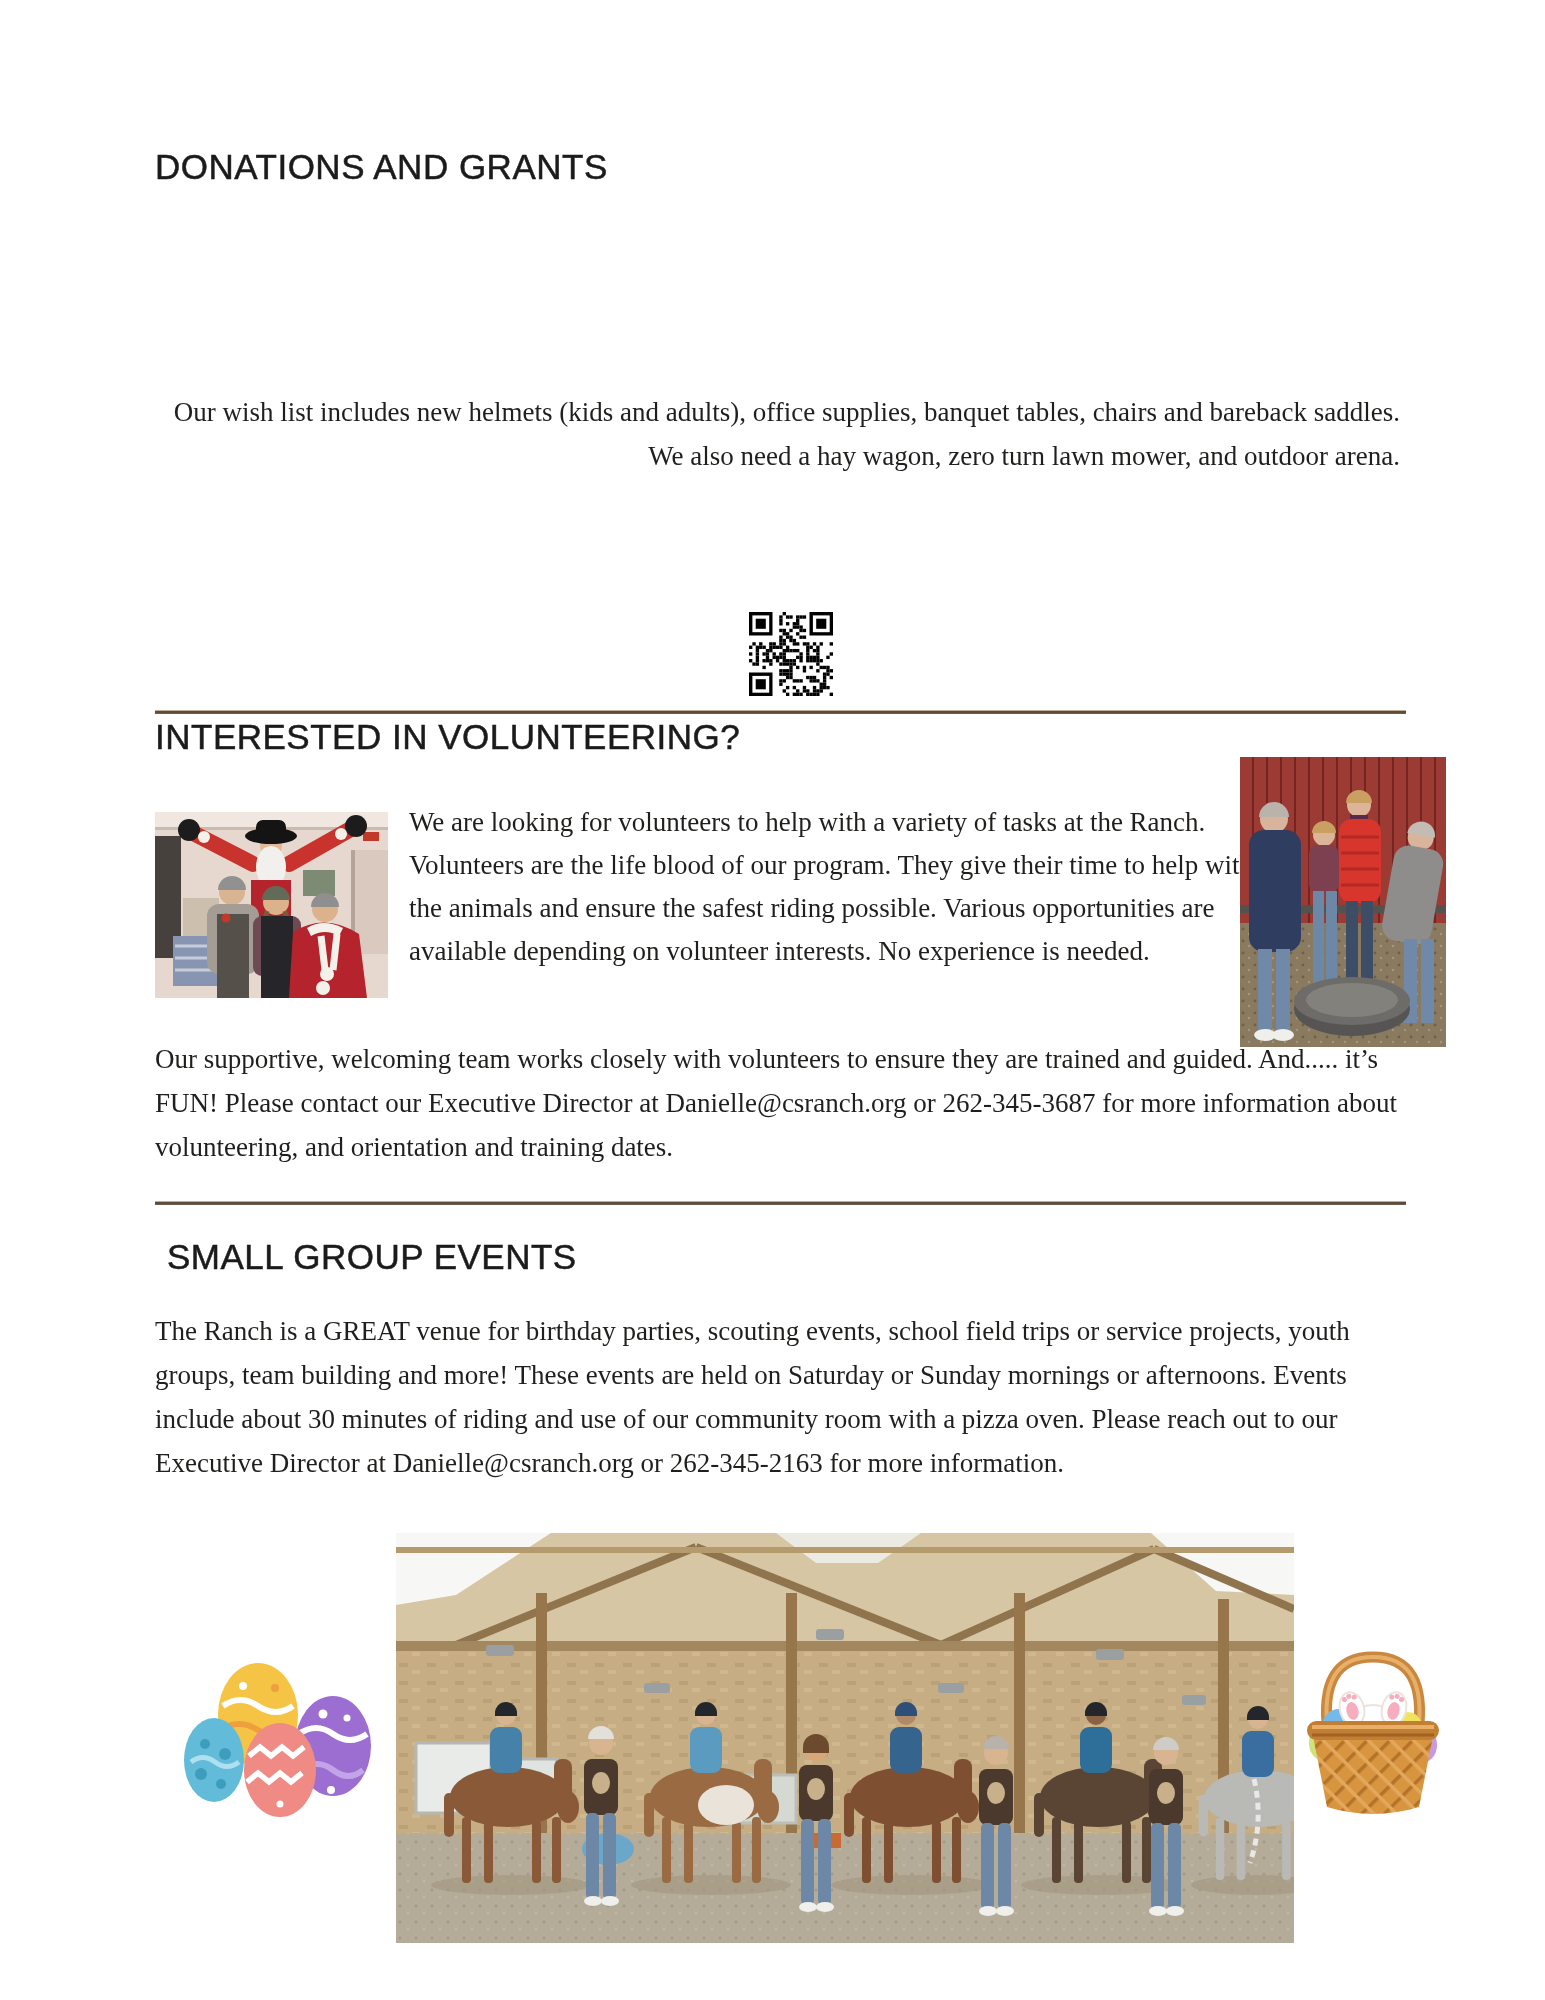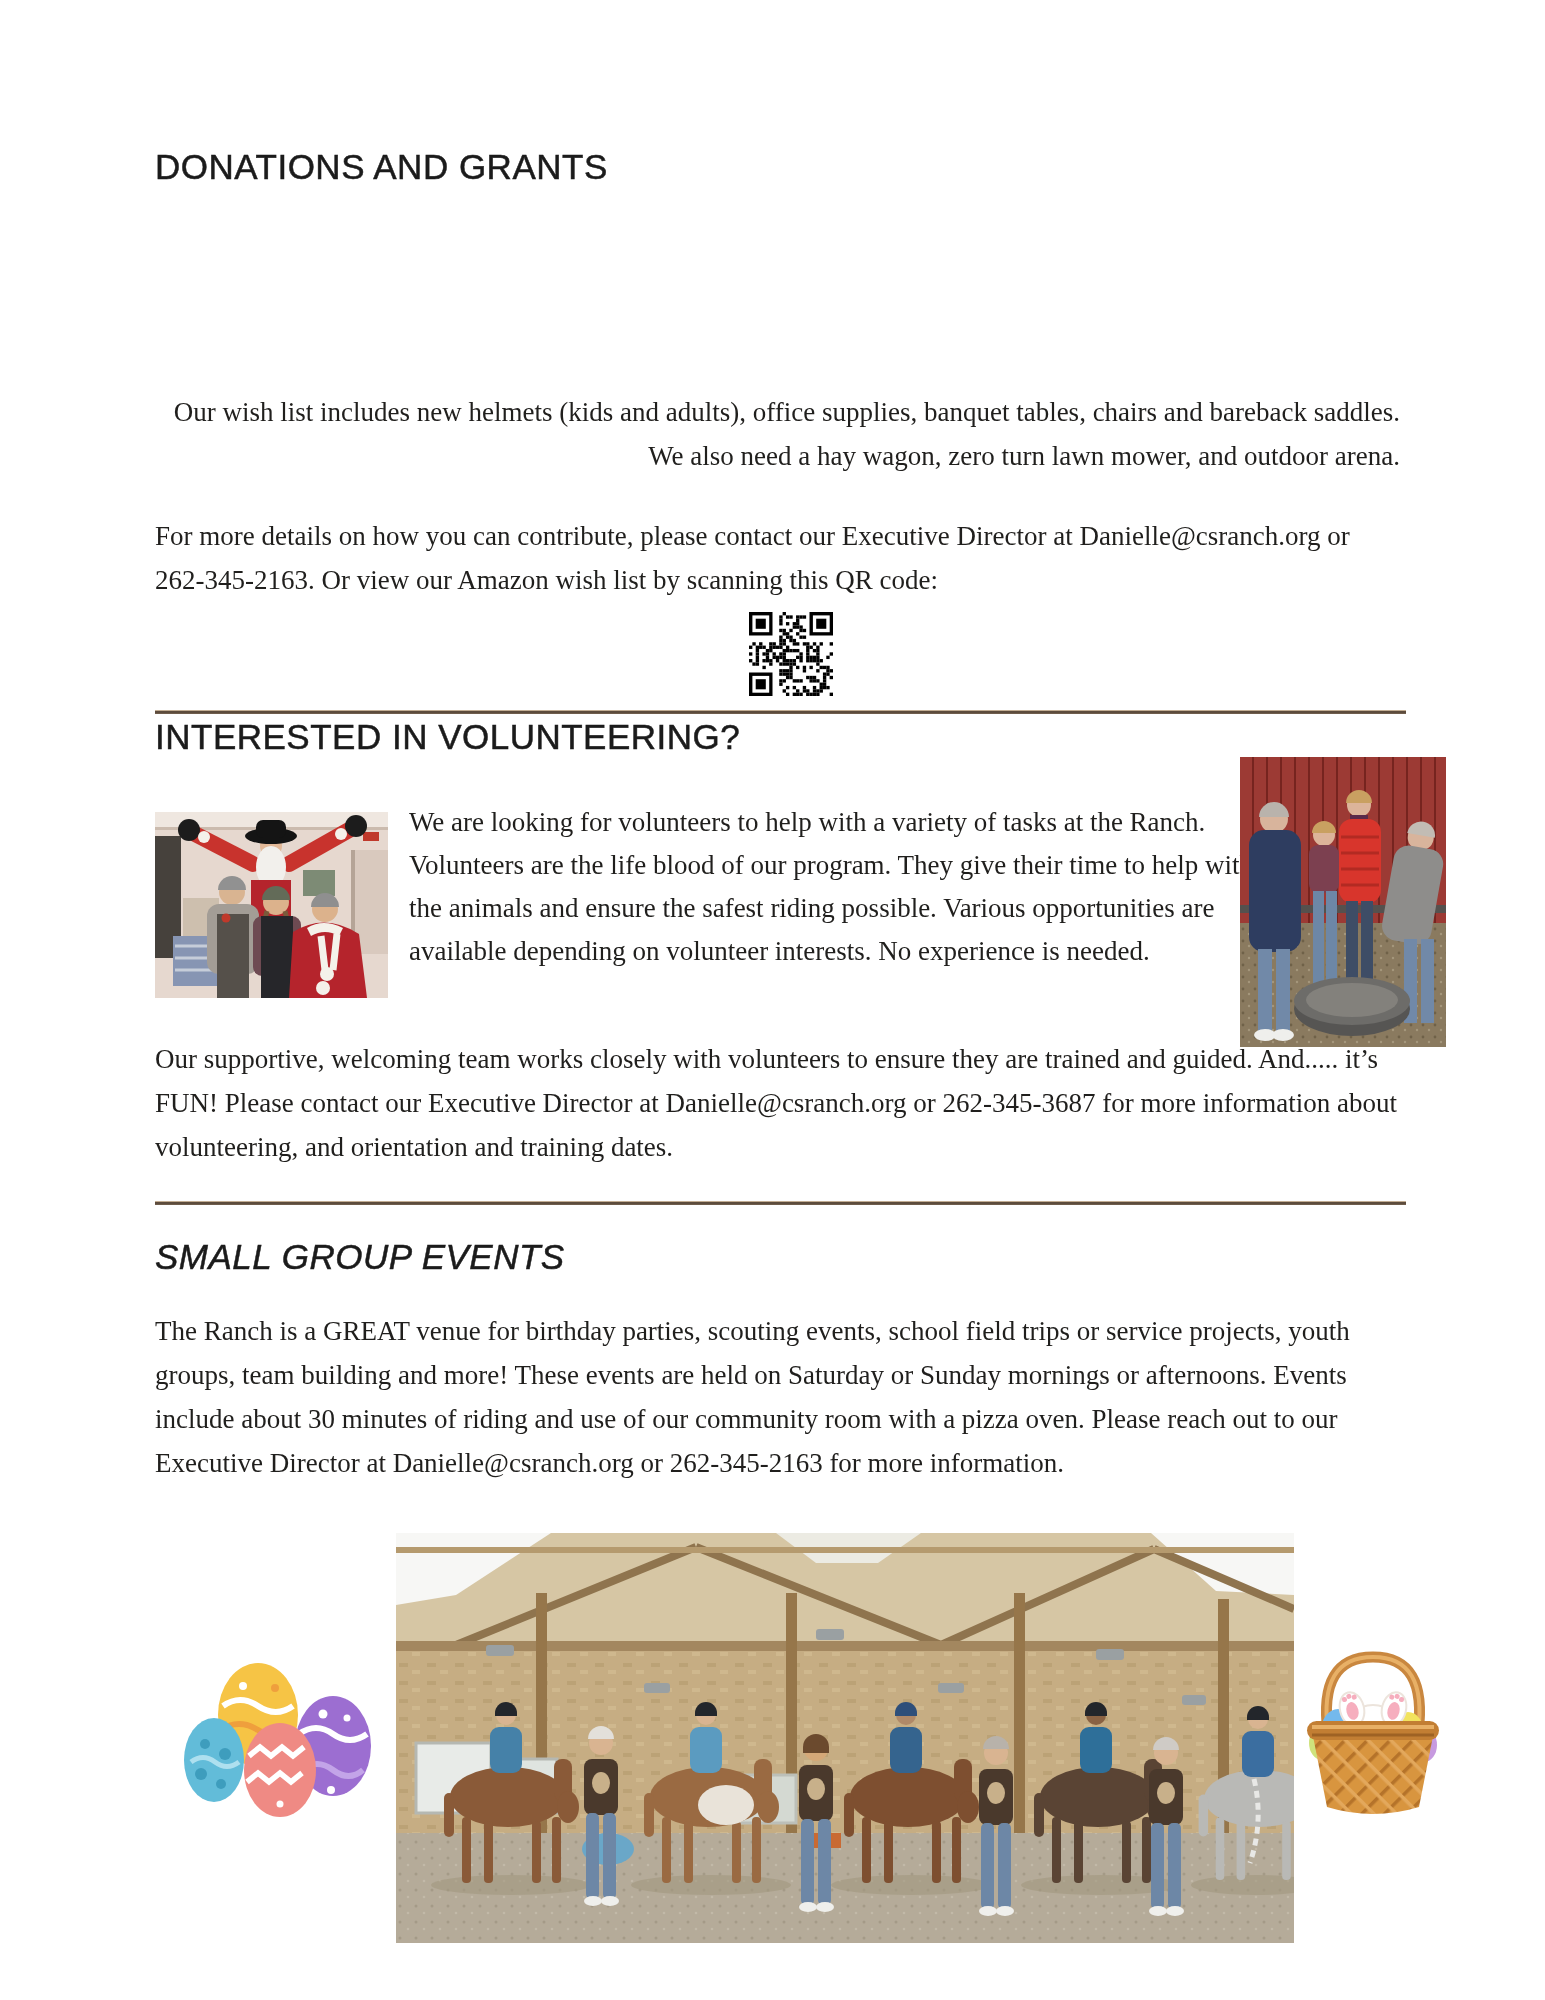--- a/index.html
+++ b/index.html
@@ -17,21 +17,20 @@
 </head>
 <body>
 
 <div class="page">
 
   <div class="abs heading" style="left:155px;top:126px;">DONATIONS AND GRANTS</div>
 
 
   <div class="abs body-text" style="left:155px;top:370px;width:1245px;text-align:right;">Our wish list includes new helmets (kids and adults), office supplies, banquet tables, chairs and bareback saddles. We also need a hay wagon, zero turn lawn mower, and outdoor arena.</div>
 
-  <div class="abs body-text" style="left:155px;top:494px;width:1245px;">For more details on how you can contribute, please contact our Executive Director at Danielle@csranch.org or 262-345-2163. Or view our Amazon wish list by scanning this QR code:</div>
 
   <div class="abs" style="left:749px;top:592px;width:84px;height:84px;">
     <svg width="84" height="84" viewBox="0 0 84 84">
       <rect width="84" height="84" fill="#ffffff"></rect>
       <g fill="#000000" id="qr-mods">
           <rect x="33.60" y="0.00" width="3.36" height="3.36"></rect>
           <rect x="30.24" y="3.36" width="3.36" height="3.36"></rect>
           <rect x="36.96" y="3.36" width="3.36" height="3.36"></rect>
           <rect x="40.32" y="3.36" width="3.36" height="3.36"></rect>
           <rect x="47.04" y="3.36" width="3.36" height="3.36"></rect>
@@ -339,21 +338,21 @@
       <ellipse cx="112" cy="252" rx="58" ry="27" fill="#565553"></ellipse>
       <ellipse cx="112" cy="244" rx="58" ry="24" fill="#6d6c69"></ellipse>
       <ellipse cx="112" cy="243" rx="46" ry="17" fill="#83817c"></ellipse>
     </svg>
   </div>
 
   <div class="abs body-text" style="left:155px;top:1017px;width:1250px;">Our supportive, welcoming team works closely with volunteers to ensure they are trained and guided. And..... it’s FUN!  Please contact our Executive Director at Danielle@csranch.org or 262-345-3687 for more information about volunteering, and orientation and training dates.</div>
 
   <div class="abs divider" style="left:155px;top:1181px;width:1251px;"></div>
 
-  <div class="abs heading" style="left:155px;top:1216px;font-style:italic;">SMALL GROUP EVENTS</div>
+  <div class="abs heading" style="left:167px;top:1216px;">SMALL GROUP EVENTS</div>
 
   <div class="abs body-text" style="left:155px;top:1289px;width:1250px;">The Ranch is a GREAT venue for birthday parties, scouting events, school field trips or service projects, youth groups, team building and more! These events are held on Saturday or Sunday mornings or afternoons. Events include about 30 minutes of riding and use of our community room with a pizza oven. Please reach out to our Executive Director at Danielle@csranch.org or 262-345-2163 for more information.</div>
 
   <div class="abs" style="left:183px;top:1638px;width:196px;height:162px;">
     <svg width="196" height="162" viewBox="0 0 196 162">
       <ellipse cx="75" cy="57" rx="40" ry="52" fill="#f6c445"></ellipse>
       <path d="M40 48 q17 -12 35 0 t35 0" stroke="#ffffff" stroke-width="6" fill="none"></path>
       <path d="M37 72 q19 -12 38 0 t37 0" stroke="#ef9f3d" stroke-width="6" fill="none"></path>
       <circle cx="60" cy="28" r="4" fill="#ffffff"></circle>
         <circle cx="92" cy="30" r="4" fill="#ef9f3d"></circle>

